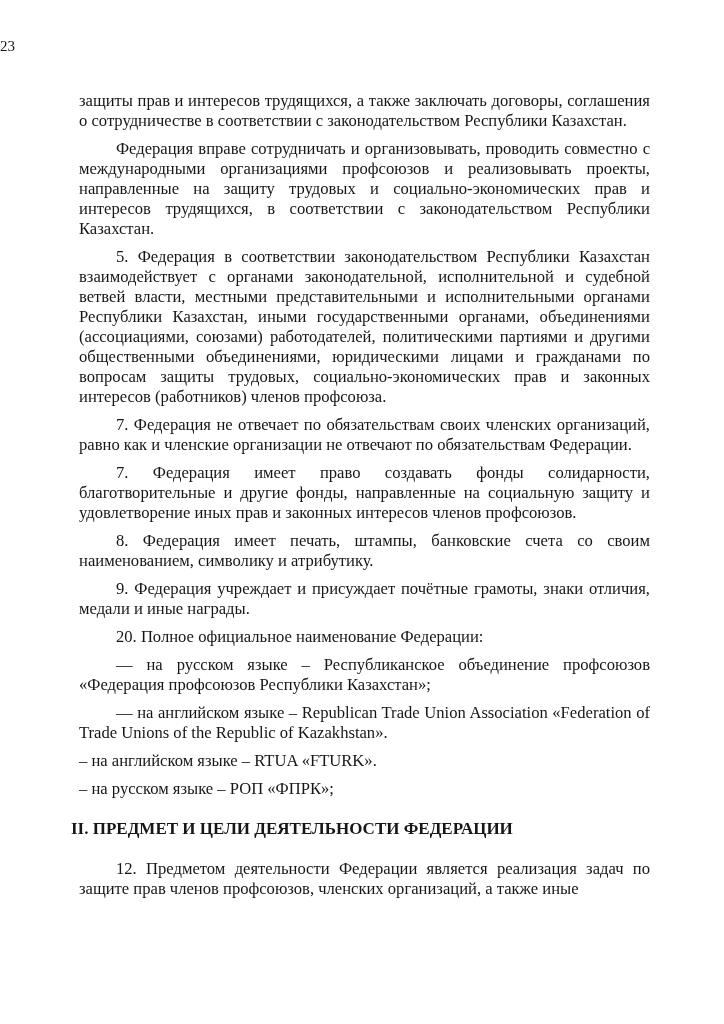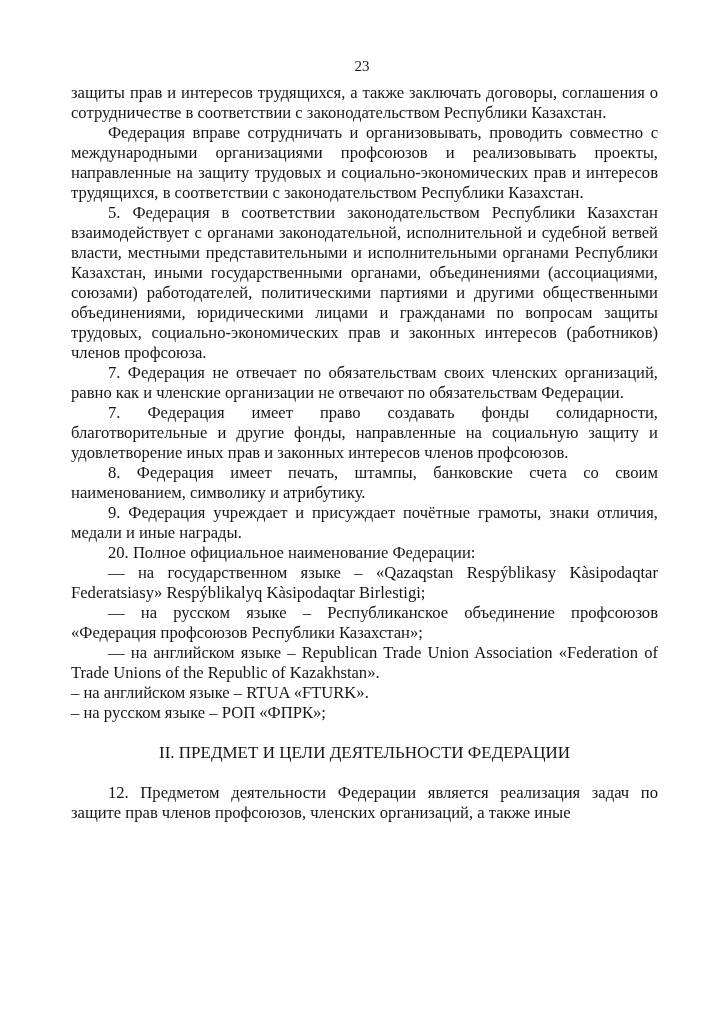--- a/index.html
+++ b/index.html
@@ -14,50 +14,49 @@
     background: #ffffff;
     overflow: hidden;
     font-family: "Liberation Serif", "DejaVu Serif", serif;
     color: #161616;
   }
   .page-number {
     position: absolute;
     top: 37px;
     left: 0;
     width: 100%;
-    text-align: center;
+    text-align: left;
     font-size: 15px;
     line-height: 18px;
-    margin-top: 20px;
   }
   .content {
     position: absolute;
     top: 83px;
     left: 71px;
     width: 587px;
     font-size: 16.6px;
     line-height: 20px;
     text-align: justify;
   }
   p.para {
-    margin: 0;
+    margin: 8px;
     padding: 0;
     text-indent: 37px;
   }
   p.para.flush {
     text-indent: 0;
   }
   h2.heading {
     margin: 20px 0 20px 0;
     padding: 0;
-    text-align: center;
+    text-align: left;
     text-indent: 0;
     font-size: 17px;
     line-height: 20px;
-    font-weight: normal;
+    font-weight: bold;
   }
 </style>
 </head>
 <body>
 
 <div class="page">
 
   <div class="page-number">23</div>
 
   <div class="content">
@@ -71,21 +70,20 @@
     <p class="para">7. Федерация не отвечает по обязательствам своих членских организаций, равно как и членские организации не отвечают по обязательствам Федерации.</p>
 
     <p class="para">7. Федерация имеет право создавать фонды солидарности, благотворительные и другие фонды, направленные на социальную защиту и удовлетворение иных прав и законных интересов членов профсоюзов.</p>
 
     <p class="para">8. Федерация имеет печать, штампы, банковские счета со своим наименованием, символику и атрибутику.</p>
 
     <p class="para">9. Федерация учреждает и присуждает почётные грамоты, знаки отличия, медали и иные награды.</p>
 
     <p class="para">20. Полное официальное наименование Федерации:</p>
 
-    <p class="para">— на государственном языке – «Qazaqstan Respýblikasy Kàsipodaqtar Federatsiasy» Respýblikalyq Kàsipodaqtar Birlestigi;</p>
 
     <p class="para">— на русском языке – Республиканское объединение профсоюзов «Федерация профсоюзов Республики Казахстан»;</p>
 
     <p class="para">— на английском языке – Republican Trade Union Association «Federation of Trade Unions of the Republic of Kazakhstan».</p>
 
 
 
     <p class="para flush">– на английском языке – RTUA «FTURK».</p>
 
     <p class="para flush">– на русском языке – РОП «ФПРК»;</p>

